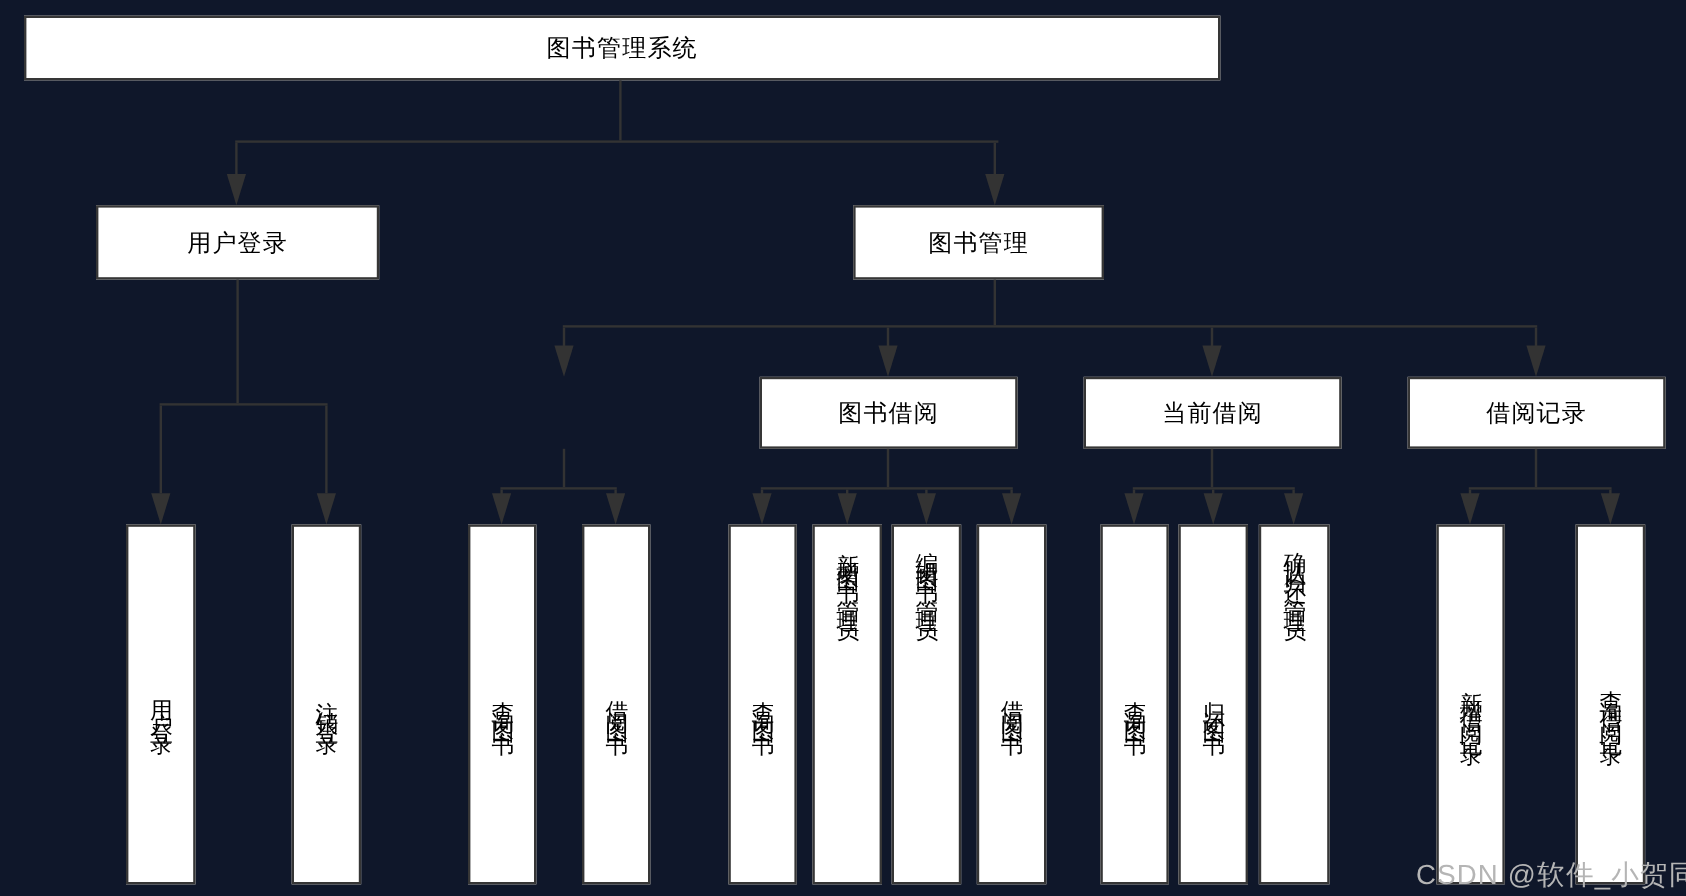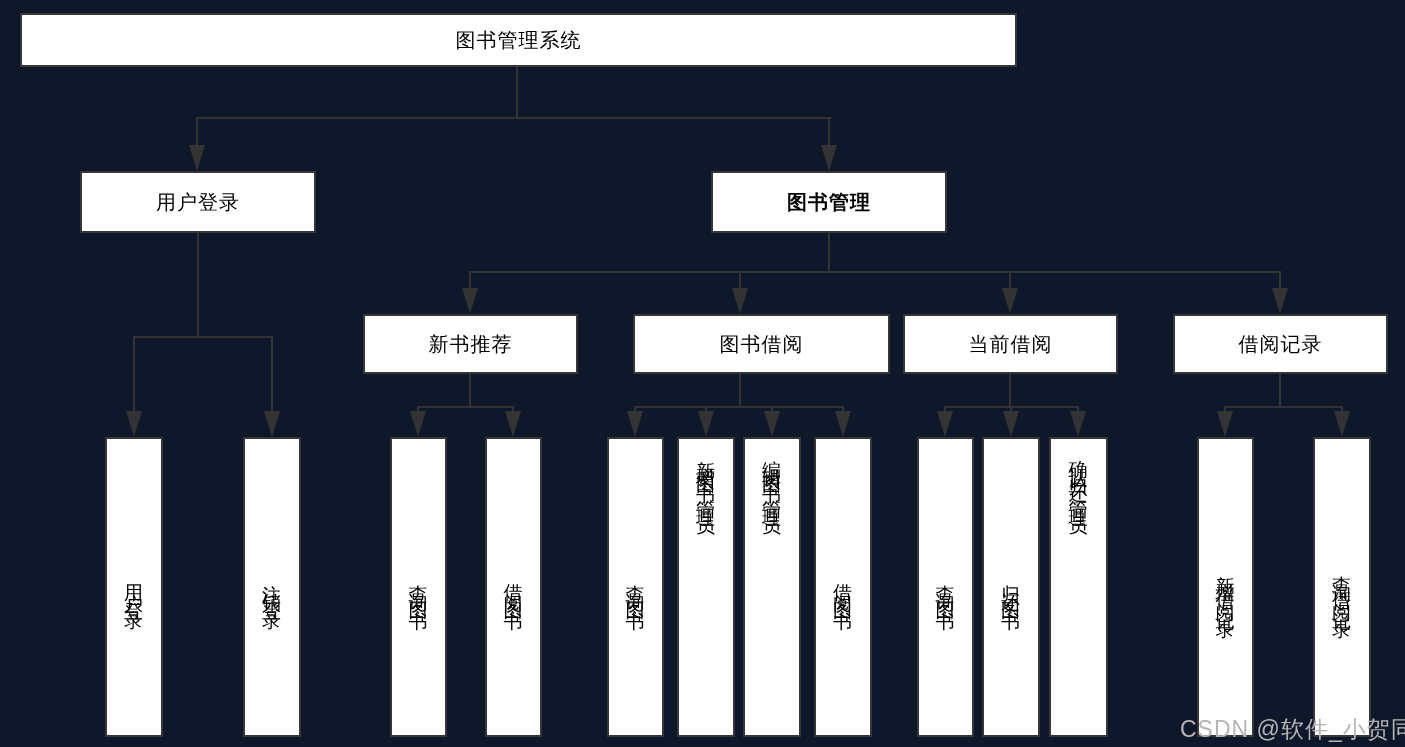--- a/index.html
+++ b/index.html
@@ -67,21 +67,21 @@
   <div class="vline" style="left:516px;top:67px;height:50px;"></div>
   <div class="hline" style="left:196px;top:117px;width:636px;"></div>
   <div class="vline" style="left:196px;top:119px;height:28px;"></div>
   <div class="vline" style="left:828px;top:119px;height:28px;"></div>
   <div class="arrow" style="left:189px;top:145px;"></div>
   <div class="arrow" style="left:821px;top:145px;"></div>
 
   <div class="hbox" style="left:80px;top:171px;width:236px;height:62px;">
     <span>用户登录</span>
   </div>
-  <div class="hbox" style="left:711px;top:171px;width:236px;height:62px;font-weight:bold;">
+  <div class="hbox" style="left:711px;top:171px;width:209px;height:62px;">
     <span>图书管理</span>
   </div>
 
   <div class="vline" style="left:197px;top:233px;height:103px;"></div>
   <div class="hline" style="left:133px;top:336px;width:140px;"></div>
   <div class="vline" style="left:133px;top:338px;height:73px;"></div>
   <div class="vline" style="left:271px;top:338px;height:73px;"></div>
   <div class="arrow" style="left:126px;top:411px;"></div>
   <div class="arrow" style="left:264px;top:411px;"></div>
 
@@ -89,24 +89,21 @@
   <div class="hline" style="left:469px;top:271px;width:812px;"></div>
   <div class="vline" style="left:469px;top:273px;height:16px;"></div>
   <div class="vline" style="left:739px;top:273px;height:16px;"></div>
   <div class="vline" style="left:1009px;top:273px;height:16px;"></div>
   <div class="vline" style="left:1279px;top:273px;height:16px;"></div>
   <div class="arrow" style="left:462px;top:288px;"></div>
   <div class="arrow" style="left:732px;top:288px;"></div>
   <div class="arrow" style="left:1002px;top:288px;"></div>
   <div class="arrow" style="left:1272px;top:288px;"></div>
 
-  <div class="hbox" style="left:363px;top:314px;width:215px;height:60px;">
-    <span>新书推荐</span>
-  </div>
-  <div class="hbox" style="left:633px;top:314px;width:257px;height:60px;">
+  <div class="hbox" style="left:633px;top:314px;width:215px;height:60px;">
     <span>图书借阅</span>
   </div>
   <div class="hbox" style="left:903px;top:314px;width:215px;height:60px;">
     <span>当前借阅</span>
   </div>
   <div class="hbox" style="left:1173px;top:314px;width:215px;height:60px;">
     <span>借阅记录</span>
   </div>
 
   <div class="vline" style="left:469px;top:374px;height:32px;"></div>

